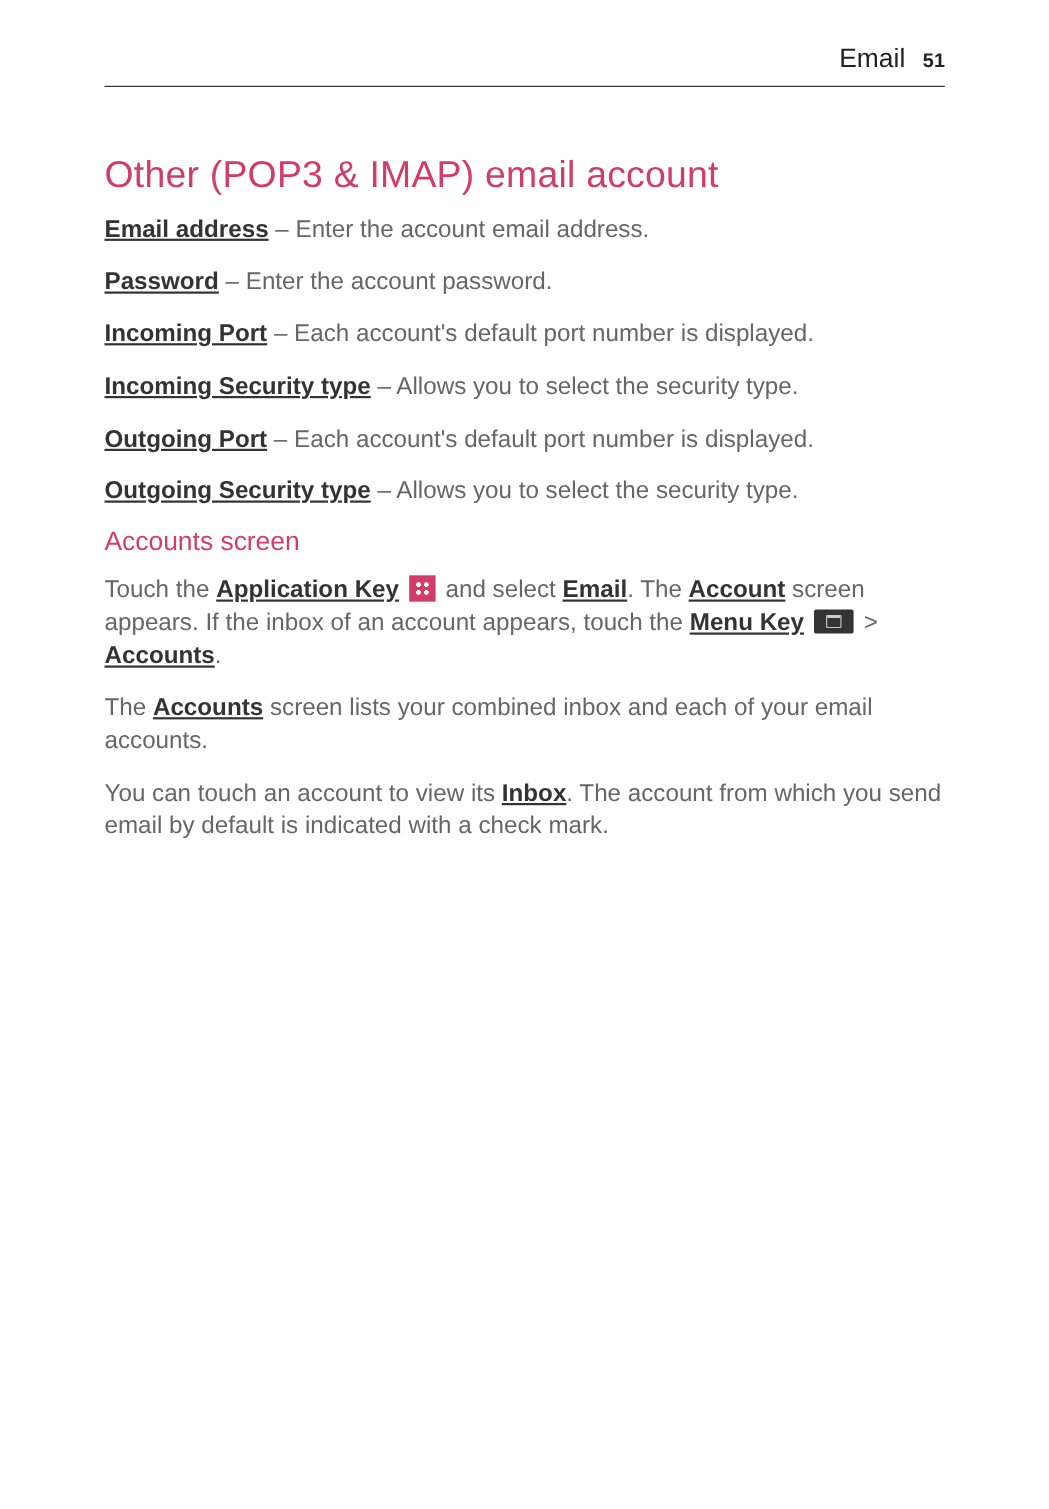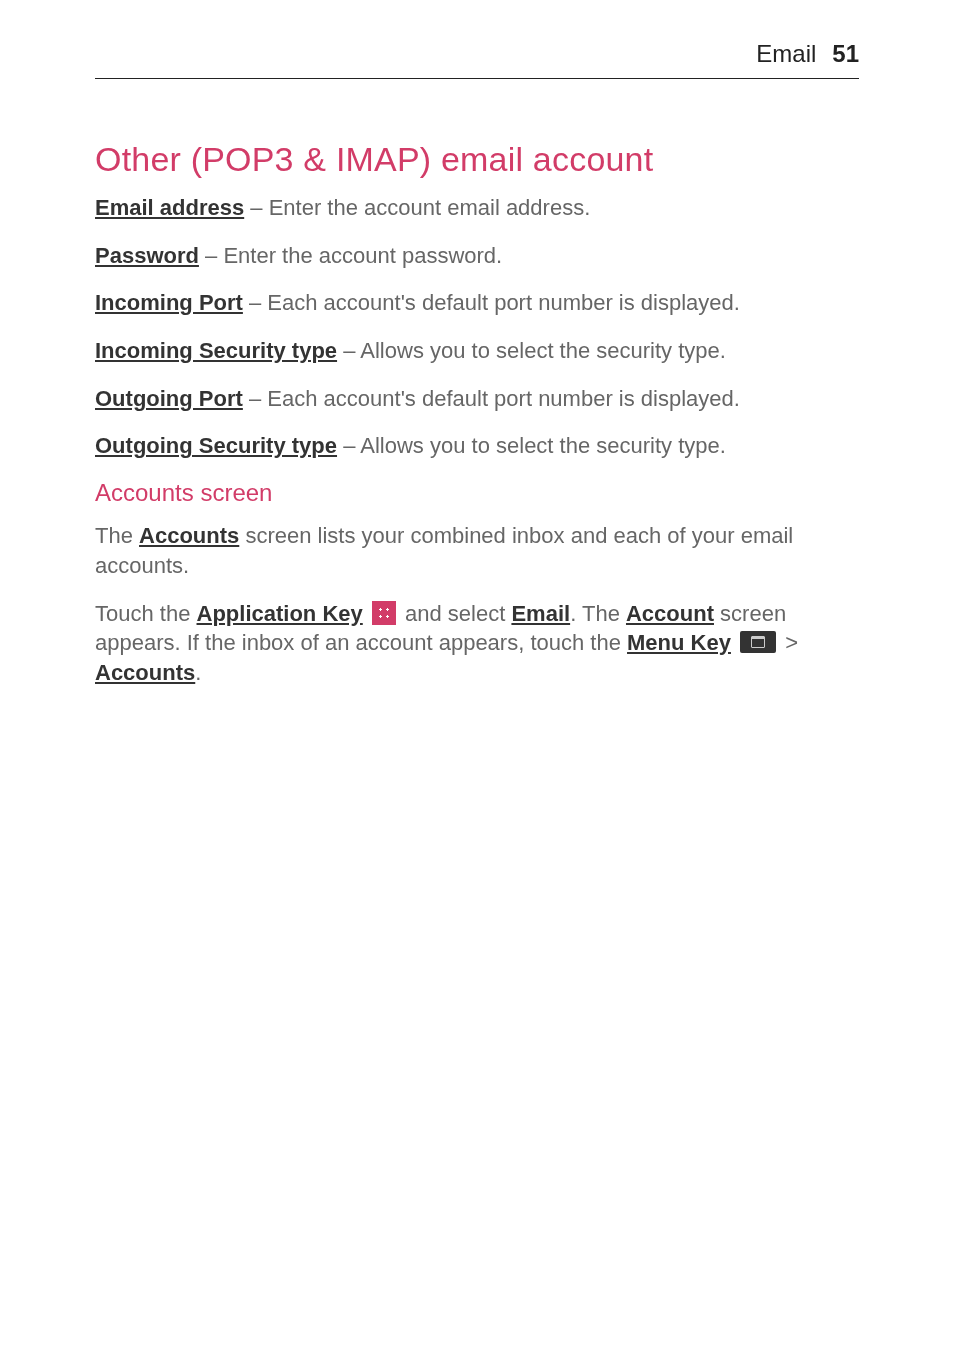--- a/index.html
+++ b/index.html
@@ -18,21 +18,21 @@
       display: flex;
       align-items: baseline;
       gap: 16px;
     }
     .page-header-label {
       font-size: 24px;
       color: #222;
       font-weight: 400;
     }
     .page-header-number {
-      font-size: 24px;
+      font-size: 18px;
       color: #222;
       font-weight: 700;
     }
     .header-underline {
       position: absolute;
       top: 78px;
       left: 95px;
       right: 95px;
       height: 1px;
       background: #222;
@@ -154,23 +154,26 @@
     <span class="bold">Outgoing Port</span><span> – Each account's default port number is displayed.</span>
   </p>
 
   <p class="para">
     <span class="bold">Outgoing Security type</span><span> – Allows you to select the security type.</span>
   </p>
 
   <h2 class="subsection-title">Accounts screen</h2>
 
   <p class="para">
-    <span>The </span><span class="bold">Accounts</span><span> screen lists your combined inbox and each of your email accounts.</span>
-  </p>
-
-  <p class="para">
     <span>Touch the </span><span class="bold">Application Key</span>
     <span class="icon-app"></span>
     <span> and select </span><span class="bold">Email</span><span>. The </span><span class="bold">Account</span><span> screen appears. If the inbox of an account appears, touch the </span><span class="bold">Menu Key</span>
     <span class="icon-menu"></span><span> &gt; </span><span class="bold">Accounts</span><span>.</span>
   </p>
 
+  <p class="para">
+    <span>The </span><span class="bold">Accounts</span><span> screen lists your combined inbox and each of your email accounts.</span>
+  </p>
+
+  <p class="para">
+    <span>You can touch an account to view its </span><span class="bold">Inbox</span><span>. The account from which you send email by default is indicated with a check mark.</span>
+  </p>
 </div>
 
 </body></html>

